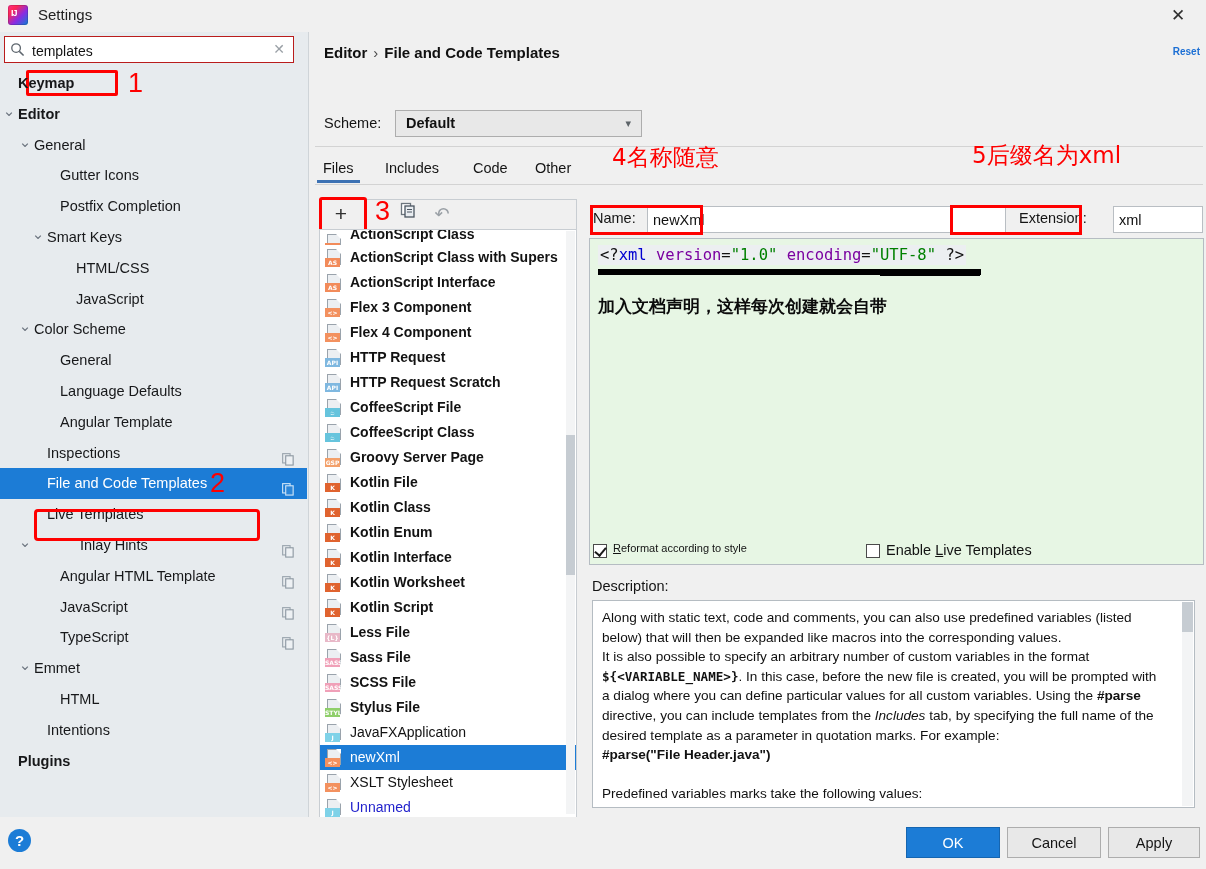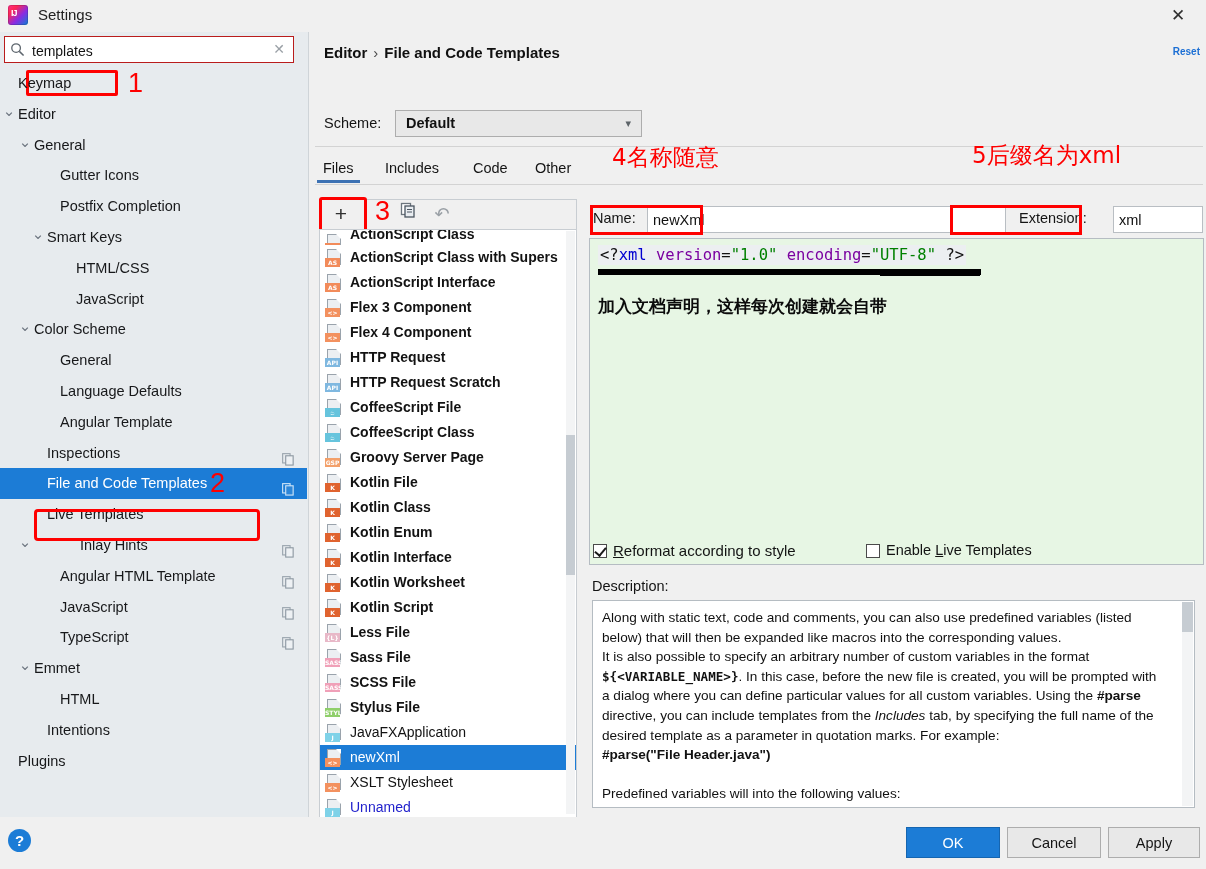--- a/index.html
+++ b/index.html
@@ -82,21 +82,21 @@
     position:relative;height:30.8px;line-height:30.8px;
     white-space:nowrap;
   }
   .tree-row .arrow{
     position:absolute;width:14px;text-align:center;
     font-size:11px;color:#6e7680;top:0;
   }
   .tree-row .lbl{
     position:absolute;font-size:14.5px;color:#17181a;top:0;
   }
-  .tree-row.bold .lbl{font-weight:normal;}
+  .tree-row.bold .lbl{font-weight:bold;}
   .tree-row.selected{background:#1c7cd6;}
   .tree-row.selected .lbl{color:#ffffff;}
   .copy-mark{
     position:absolute;right:12px;top:9px;width:13px;height:13px;
   }
   #anno-fct{
     position:absolute;left:34px;top:477px;width:226px;height:32px;
     border:3px solid #fe0000;border-radius:4px;box-sizing:border-box;
     pointer-events:none;
   }
@@ -254,21 +254,21 @@
   #chk-reformat-box,#chk-live-box{
     position:absolute;width:14px;height:14px;background:#fff;border:1px solid #4a4a4a;
     box-sizing:border-box;
   }
   #chk-reformat-box{left:593px;top:544px;}
   #chk-live-box{left:866px;top:544px;}
   #chk-reformat-box:after{
     content:"";position:absolute;left:3px;top:0px;width:5px;height:9px;
     border:solid #1a1a1a;border-width:0 2px 2px 0;transform:rotate(40deg);
   }
-  #chk-reformat-lbl{position:absolute;left:613px;top:542px;font-size:15px;color:#131313;}
+  #chk-reformat-lbl{position:absolute;left:613px;top:542px;font-size:11px;color:#131313;}
   #chk-live-lbl{position:absolute;left:886px;top:542px;font-size:14.5px;color:#131313;}
   .ul{text-decoration:underline;}
   #desc-label{position:absolute;left:592px;top:578px;font-size:14.5px;color:#131313;}
   #desc-box{
     position:absolute;left:592px;top:600px;width:603px;height:208px;
     background:#ffffff;border:1px solid #b5bcc2;box-sizing:border-box;overflow:hidden;
   }
   #desc-text{
     position:absolute;left:9px;top:7px;width:563px;
     font-size:13.6px;line-height:19.6px;color:#111;
@@ -662,21 +662,21 @@
 <div id="chk-live-lbl">Enable <span class="ul">L</span>ive Templates</div>
 
 <div id="desc-label">Description:</div>
 <div id="desc-box">
   <div id="desc-vtrack"></div>
   <div id="desc-vthumb"></div>
   <div id="desc-text">
     <span>Along with static text, code and comments, you can also use predefined variables (listed below) that will then be expanded like macros into the corresponding values.</span><br>
     <span>It is also possible to specify an arbitrary number of custom variables in the format </span><b class="mono">${&lt;VARIABLE_NAME&gt;}</b><span>. In this case, before the new file is created, you will be prompted with a dialog where you can define particular values for all custom variables. Using the </span><b>#parse</b><span> directive, you can include templates from the </span><i>Includes</i><span> tab, by specifying the full name of the desired template as a parameter in quotation marks. For example:</span><br>
     <b>#parse("File Header.java")</b><br><br>
-    <span>Predefined variables will into the following values:</span><br><br>
+    <span>Predefined variables marks take the following values:</span><br><br>
     
     <span style="display:inline-block;width:46px"></span>
   </div>
 </div>
 
 <div id="bottom-bar">
   <div id="help-icon">?</div>
 
   <div class="dlg-btn" id="btn-ok">OK</div>
   <div class="dlg-btn" id="btn-cancel">Cancel</div>

